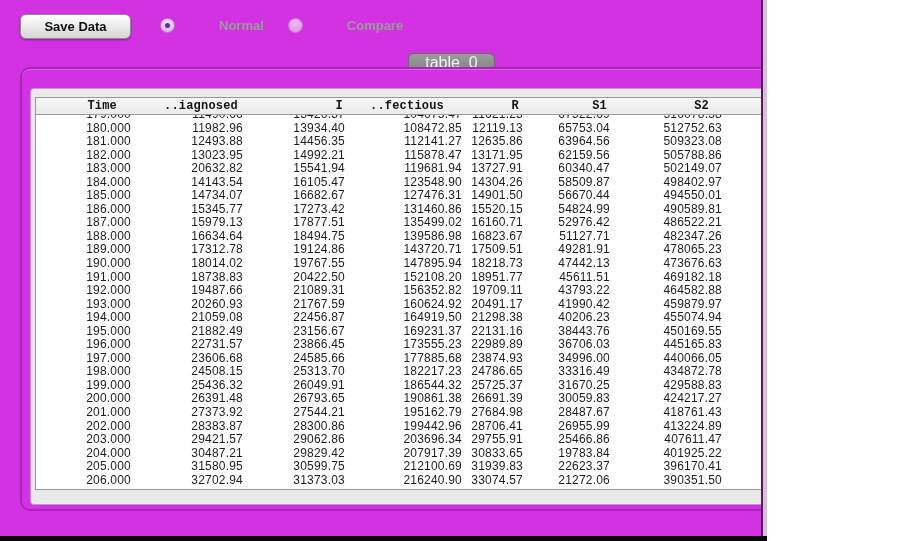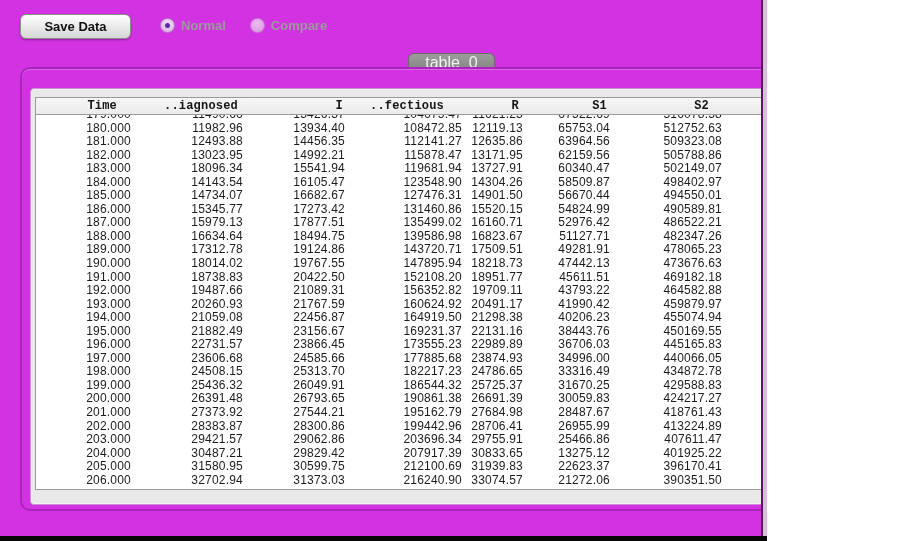--- a/index.html
+++ b/index.html
@@ -22,21 +22,21 @@
     background:linear-gradient(#ffffff,#ececec 45%,#d6d6d6);border:1px solid #8d8d8d;
     border-radius:6px;box-shadow:0 1px 2px rgba(60,0,70,.45), inset 0 1px 0 #fff;
     font-size:13px;font-weight:700;color:#111;text-align:center;line-height:23px;cursor:default;}
   .radio-group{position:absolute;left:160px;top:18px;display:flex;align-items:center;gap:10px;}
   .radio{display:flex;align-items:center;gap:6px;margin-right:14px;}
   .radio-circle{width:15px;height:15px;border-radius:50%;position:relative;}
   .radio-circle.on{background:radial-gradient(circle at 50% 35%,#f3e2f7,#d9a9e4);border:1px solid #b87fc4;}
   .radio-circle.on::after{content:"";position:absolute;left:4px;top:4px;width:5px;height:5px;
     border-radius:50%;background:var(--dot);}
   .radio-circle.off{background:radial-gradient(circle at 50% 35%,#eebbf2,#dc93e4);border:1px solid #c47fd0;}
-  .radio-label{font-size:13px;font-weight:700;color:#9b9b9b;}
+  .radio-label{font-size:13px;font-weight:700;color:#9b9b9b;margin-left:38px;}
 
   
   .pin{position:absolute;left:846px;top:6px;width:38px;height:44px;}
 
   
   .tab{position:absolute;left:408px;top:53px;width:87px;height:20px;border-radius:6px;
     background:linear-gradient(#9c9c9c,#828282);border:1px solid #6a6a6a;
     color:#f3f3f3;font-size:16px;text-align:center;line-height:18px;}
 
   
@@ -143,21 +143,21 @@
             <div class="cell c0">182.000</div>
             <div class="cell c1">13023.95</div>
             <div class="cell c2">14992.21</div>
             <div class="cell c3">115878.47</div>
             <div class="cell c4">13171.95</div>
             <div class="cell c5">62159.56</div>
             <div class="cell c6">505788.86</div>
           </div>
           <div class="trow">
             <div class="cell c0">183.000</div>
-            <div class="cell c1">18096.34</div>
+            <div class="cell c1">20632.82</div>
             <div class="cell c2">15541.94</div>
             <div class="cell c3">119681.94</div>
             <div class="cell c4">13727.91</div>
             <div class="cell c5">60340.47</div>
             <div class="cell c6">502149.07</div>
           </div>
           <div class="trow">
             <div class="cell c0">184.000</div>
             <div class="cell c1">14143.54</div>
             <div class="cell c2">16105.47</div>
@@ -336,21 +336,21 @@
             <div class="cell c4">29755.91</div>
             <div class="cell c5">25466.86</div>
             <div class="cell c6">407611.47</div>
           </div>
           <div class="trow">
             <div class="cell c0">204.000</div>
             <div class="cell c1">30487.21</div>
             <div class="cell c2">29829.42</div>
             <div class="cell c3">207917.39</div>
             <div class="cell c4">30833.65</div>
-            <div class="cell c5">13275.12</div>
+            <div class="cell c5">19783.84</div>
             <div class="cell c6">401925.22</div>
           </div>
           <div class="trow">
             <div class="cell c0">205.000</div>
             <div class="cell c1">31580.95</div>
             <div class="cell c2">30599.75</div>
             <div class="cell c3">212100.69</div>
             <div class="cell c4">31939.83</div>
             <div class="cell c5">22623.37</div>
             <div class="cell c6">396170.41</div>

